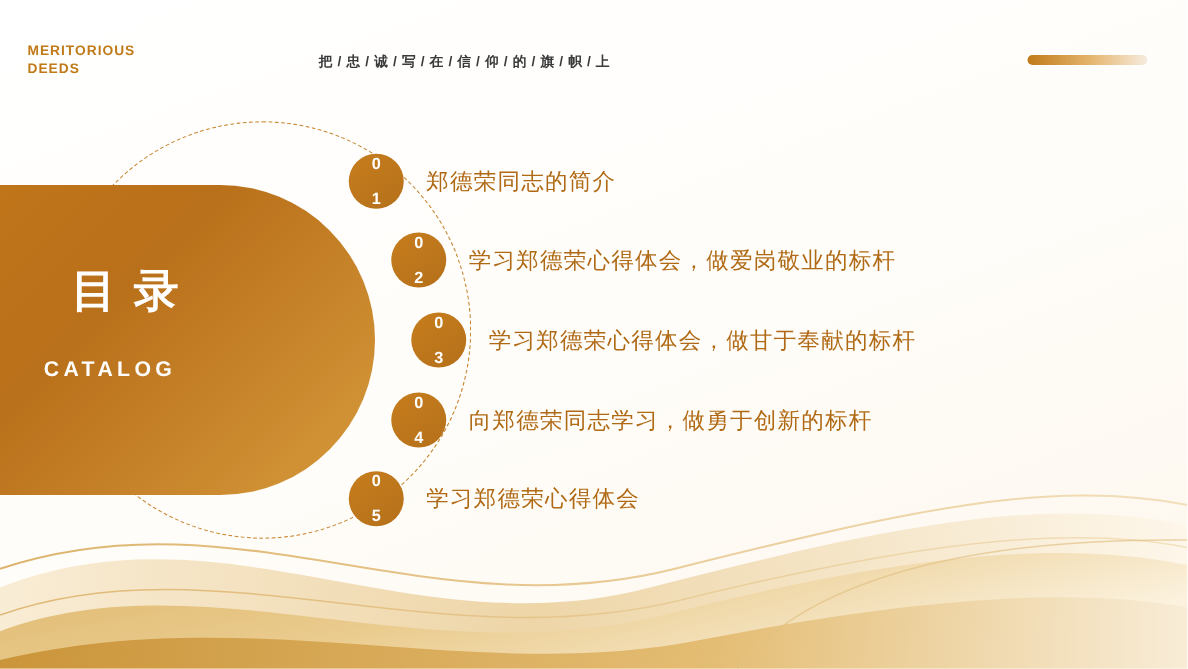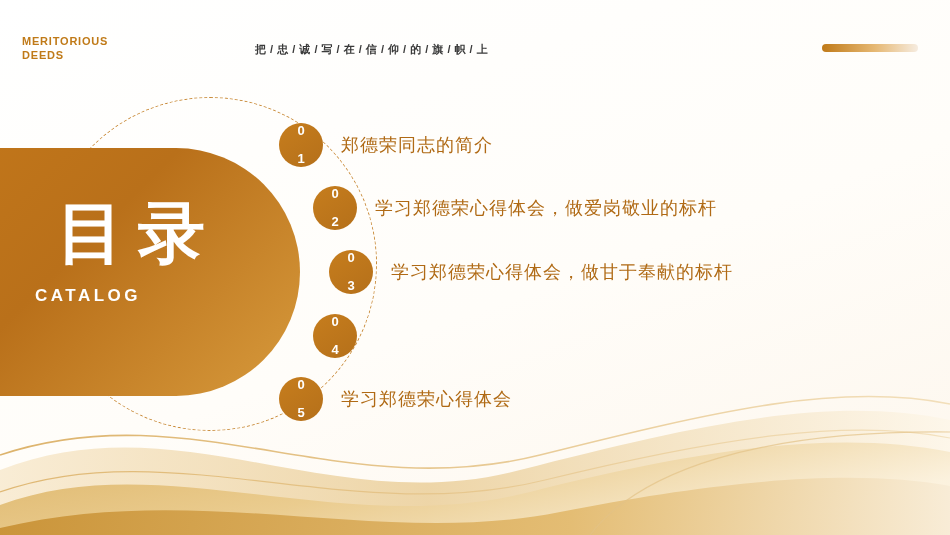--- a/index.html
+++ b/index.html
@@ -68,21 +68,21 @@
     width: 420px;
     height: 248px;
     background: linear-gradient(135deg, #c4781a 0%, #b9701a 45%, #d79a3c 100%);
     border-radius: 0 124px 124px 0;
   }
   .catalog-title {
     position: absolute;
     left: 57px;
     top: 203px;
     color: #ffffff;
-    font-size: 67px;
+    font-size: 36px;
     font-weight: 700;
     letter-spacing: 14px;
     line-height: 60px;
   }
   .catalog-sub {
     position: absolute;
     left: 35px;
     top: 286px;
     color: #ffffff;
     font-size: 17px;
@@ -219,20 +219,21 @@
     <div class="item-label">学习郑德荣心得体会，做甘于奉献的标杆</div>
   </div>
 
   <div class="item item-3">
     <div class="bullet">
       <span>
         <span>0</span><br>
         <span>4</span>
       </span>
     </div>
+    <div class="item-label">向郑德荣同志学习，做勇于创新的标杆</div>
   </div>
 
   <div class="item item-4">
     <div class="bullet">
       <span>
         <span>0</span><br>
         <span>5</span>
       </span>
     </div>
     <div class="item-label">学习郑德荣心得体会</div>

